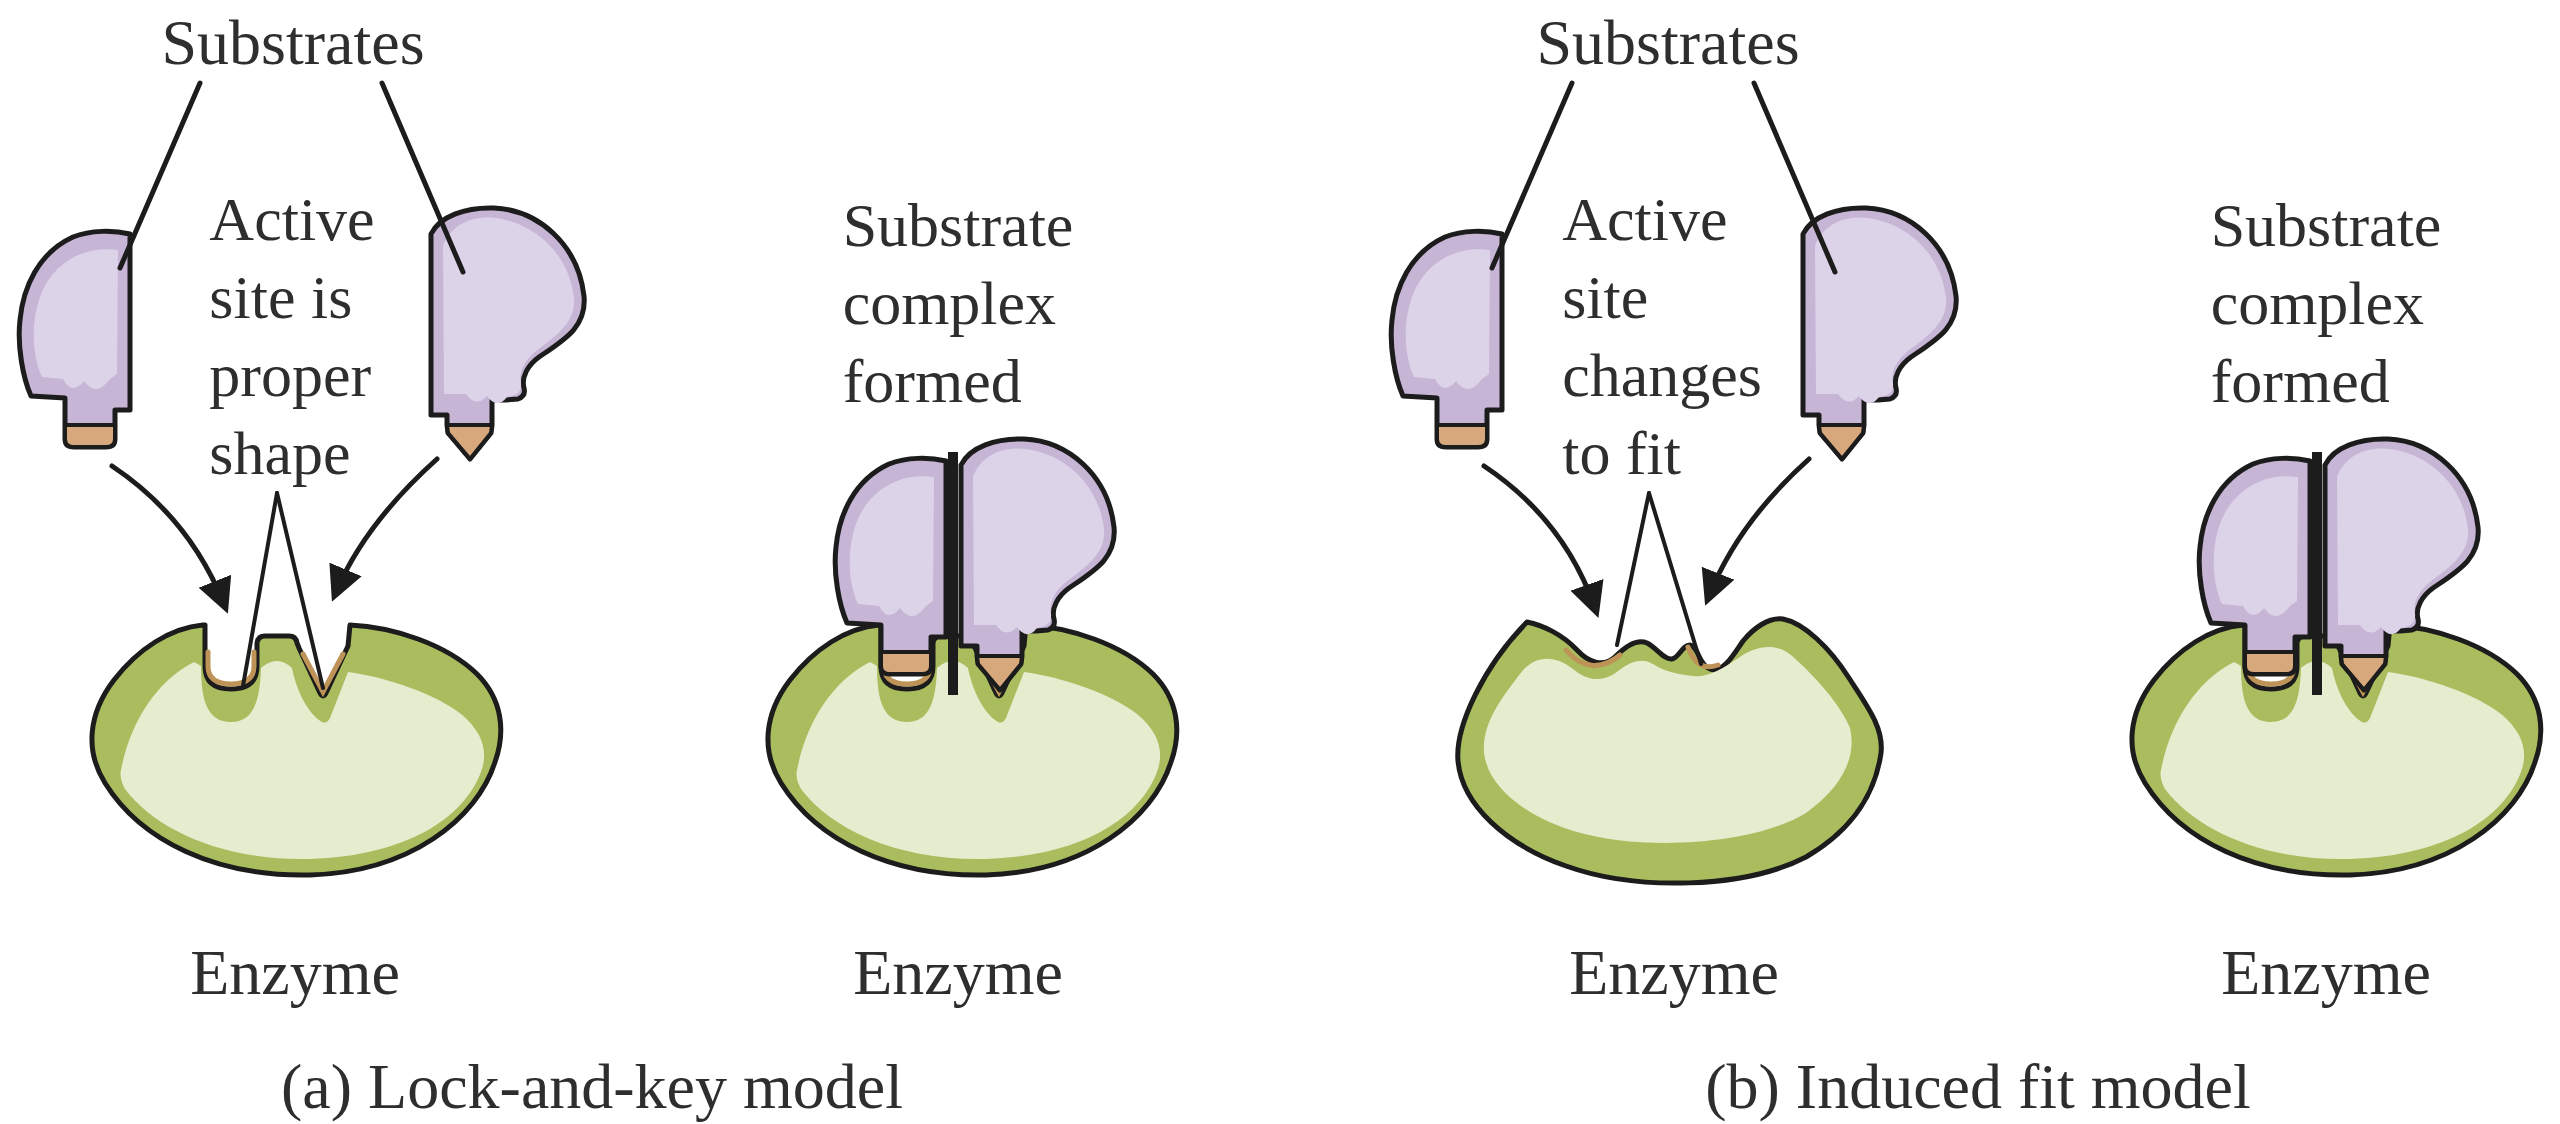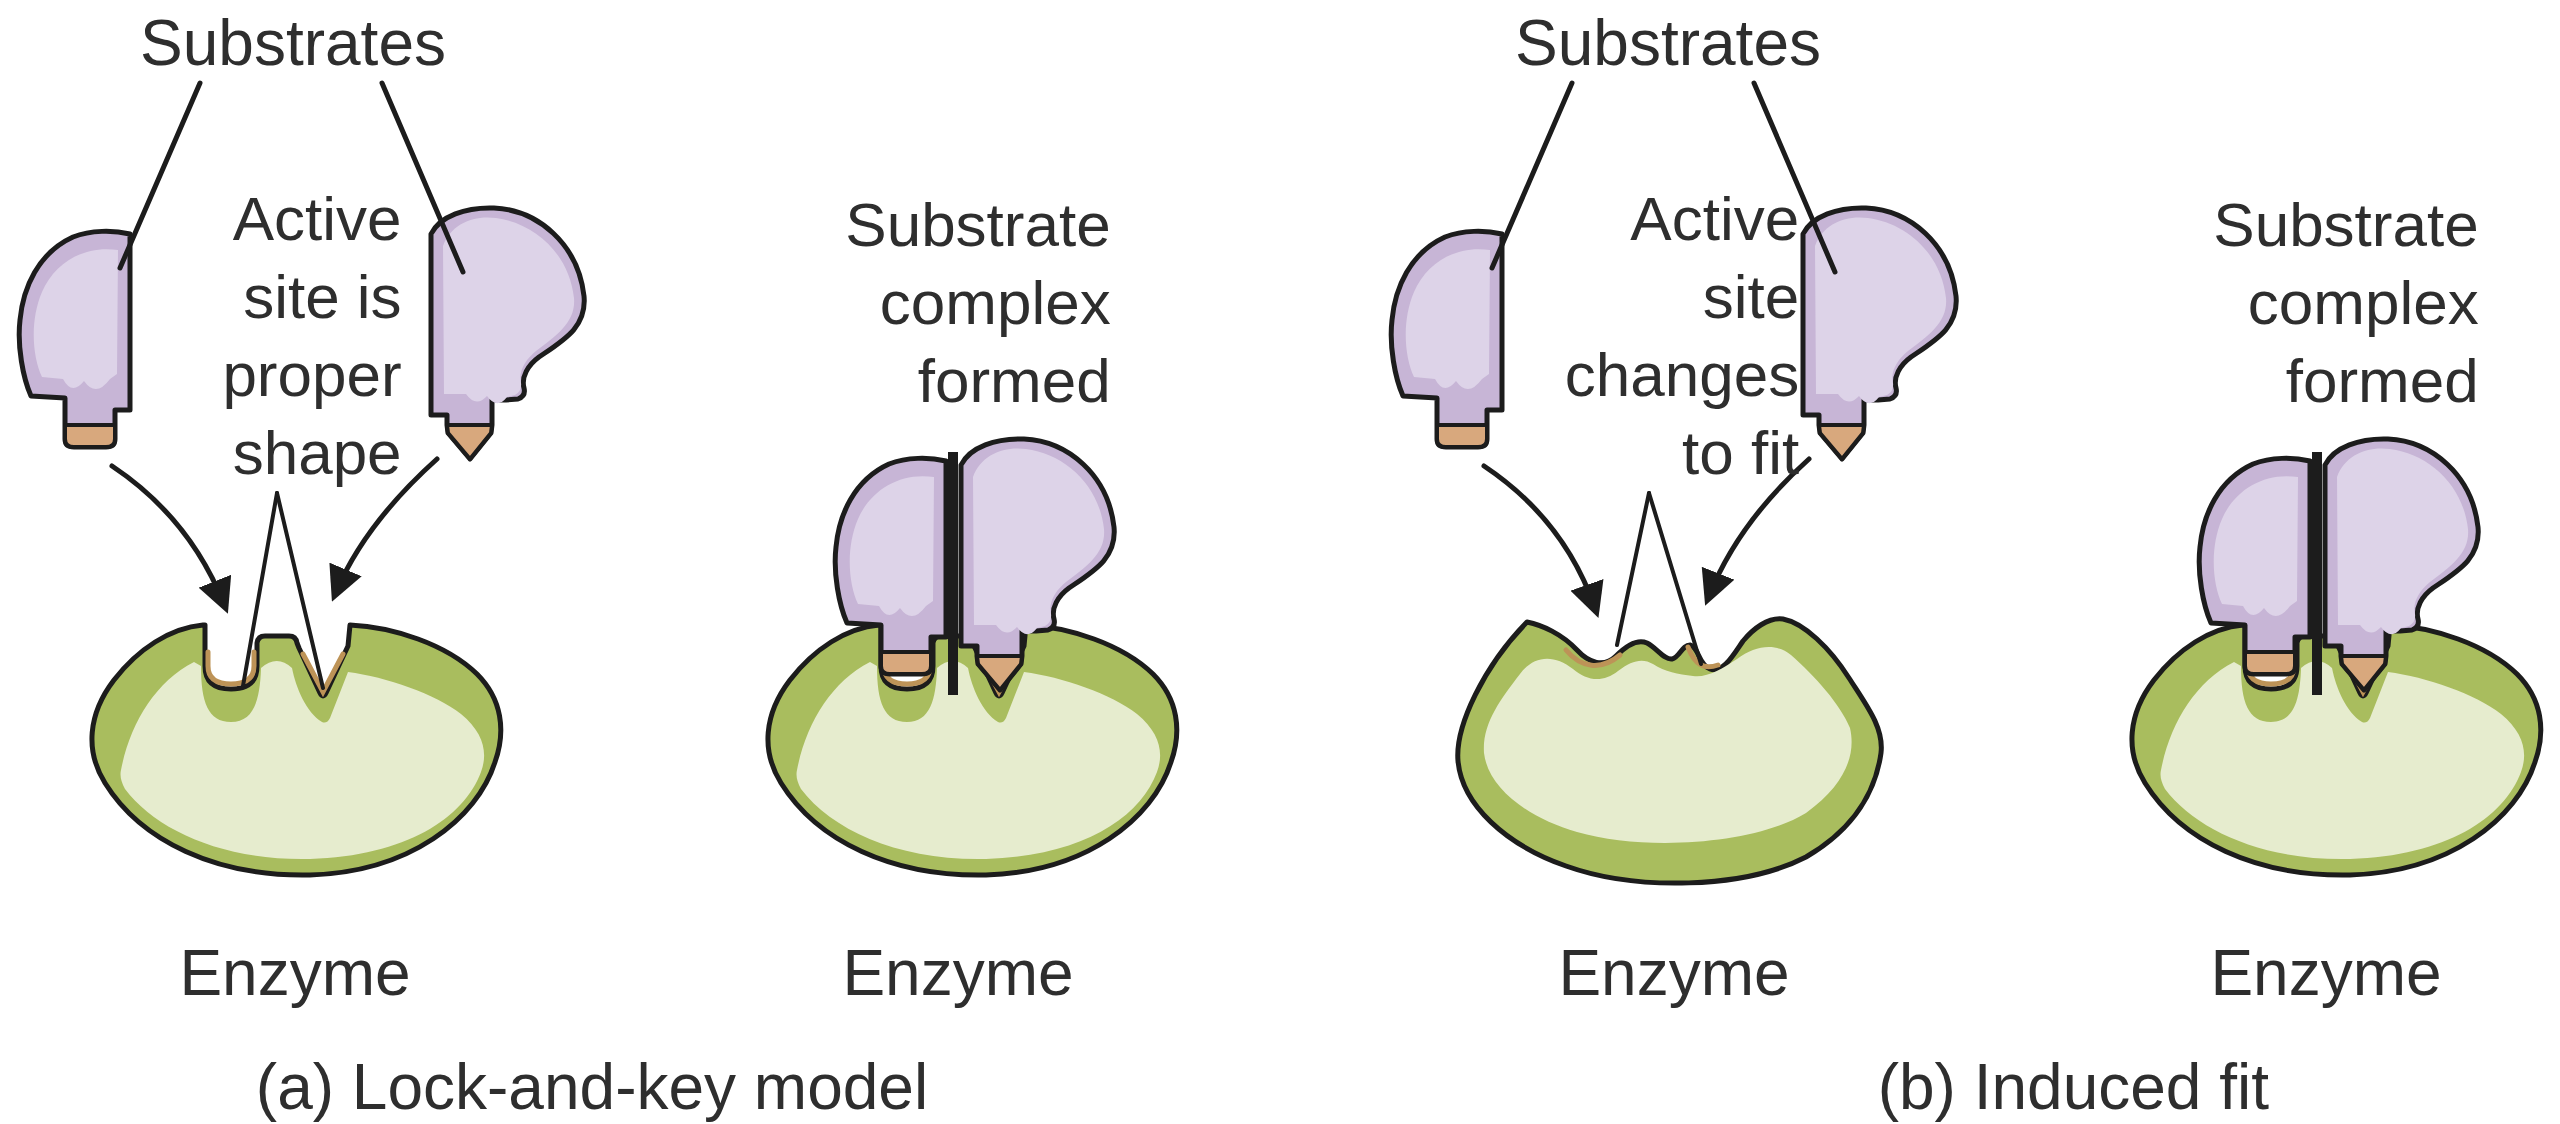--- a/index.html
+++ b/index.html
@@ -15,23 +15,23 @@
   .sub-outer{fill:var(--substrate-fill);}
   .sub-inner{fill:var(--substrate-inner);stroke:none;}
   .tan-tip{fill:var(--substrate-tip-tan);stroke:var(--outline);stroke-width:4;stroke-linejoin:round;}
   .enz-outer{fill:var(--enzyme-band);}
   .enz-inner{fill:var(--enzyme-inner);stroke:none;}
   .lining{fill:none;stroke:var(--tan-lining);stroke-width:5;stroke-linecap:round;}
   .leader{fill:none;stroke:var(--outline);stroke-width:5;stroke-linecap:round;}
   .thin{fill:none;stroke:var(--outline);stroke-width:4;stroke-linecap:round;}
   .curve-arrow{fill:none;stroke:var(--outline);stroke-width:5;stroke-linecap:round;}
   .joint{stroke:var(--outline);stroke-width:10;stroke-linecap:butt;}
-  .lbl{position:absolute;transform:translateX(-50%);text-align:right;white-space:pre-line;color:var(--text);}
+  .lbl{position:absolute;transform:translateX(-50%);text-align:left;white-space:pre-line;color:var(--text);font-family:Liberation Serif, serif;}
   .f64{font-size:64px;line-height:1.22;}
-  .f62{font-size:62px;line-height:1.26;margin-left:20px;}
+  .f62{font-size:62px;line-height:1.26;}
 </style>
 </head>
 <body>
 
 <div id="stage">
 
   <svg width="2560" height="1124" viewBox="0 0 2560 1124">
     <defs>
       <marker id="ah" viewBox="0 0 10 10" refX="7" refY="5" markerWidth="7" markerHeight="7" orient="auto-start-reverse">
         <path d="M0,0 L10,5 L0,10 Z" fill="#1c1c1c"></path>

